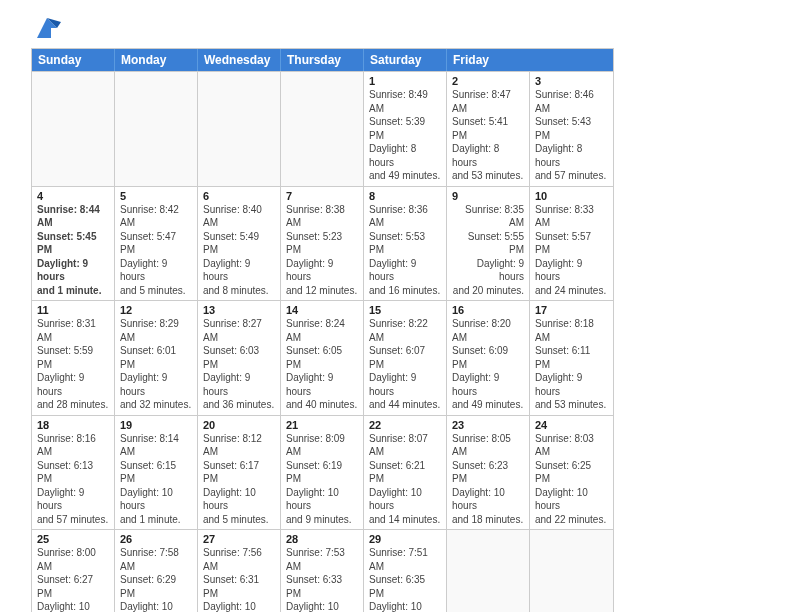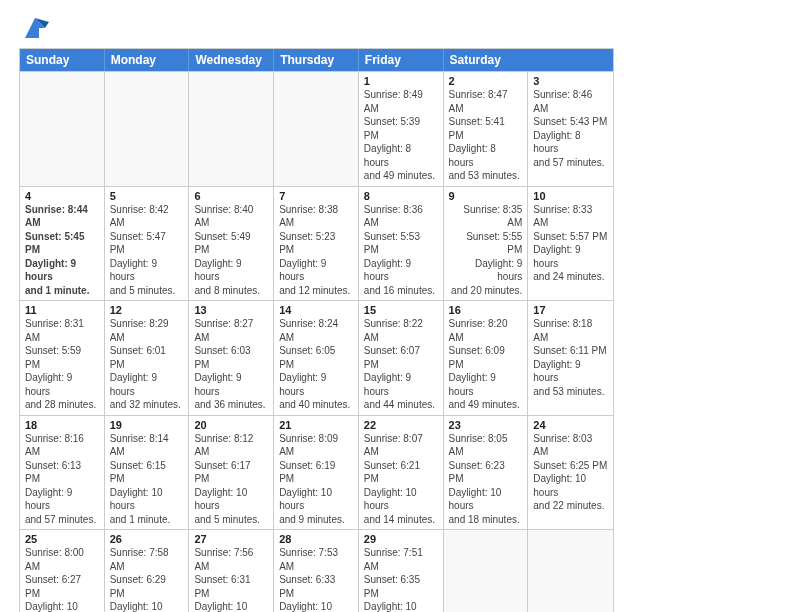--- a/index.html
+++ b/index.html
@@ -8,21 +8,21 @@
       background: #fff;
       width: 792px;
       height: 612px;
       overflow: hidden;
     }
     .page {
       width: 628px;
       height: 612px;
       display: flex;
       flex-direction: column;
-      padding: 10px 14px 8px 19px;
+      padding: 10px 14px 8px 31px;
     }
     .header {
       display: flex;
       justify-content: space-between;
       align-items: flex-start;
       margin-bottom: 6px;
     }
     .logo {
       display: flex;
       align-items: center;
@@ -126,22 +126,22 @@
       <div class="subtitle"></div>
     </div>
   </div>
 
   <div class="calendar">
     <div class="cal-header-row">
     <div class="cal-header-cell">Sunday</div>
         <div class="cal-header-cell">Monday</div>
         <div class="cal-header-cell">Wednesday</div>
         <div class="cal-header-cell">Thursday</div>
+        <div class="cal-header-cell">Saturday</div>
         <div class="cal-header-cell">Friday</div>
-        <div class="cal-header-cell">Saturday</div>
       </div>
     <div class="cal-body">
     <div class="cal-row">
           <div class="cal-cell empty"></div>
           <div class="cal-cell empty"></div>
           <div class="cal-cell empty"></div>
           <div class="cal-cell empty"></div>
           <div class="cal-cell">
             <span class="day-num">1</span>
             <div class="day-info" style="white-space: pre-line;">Sunrise: 8:49 AM

